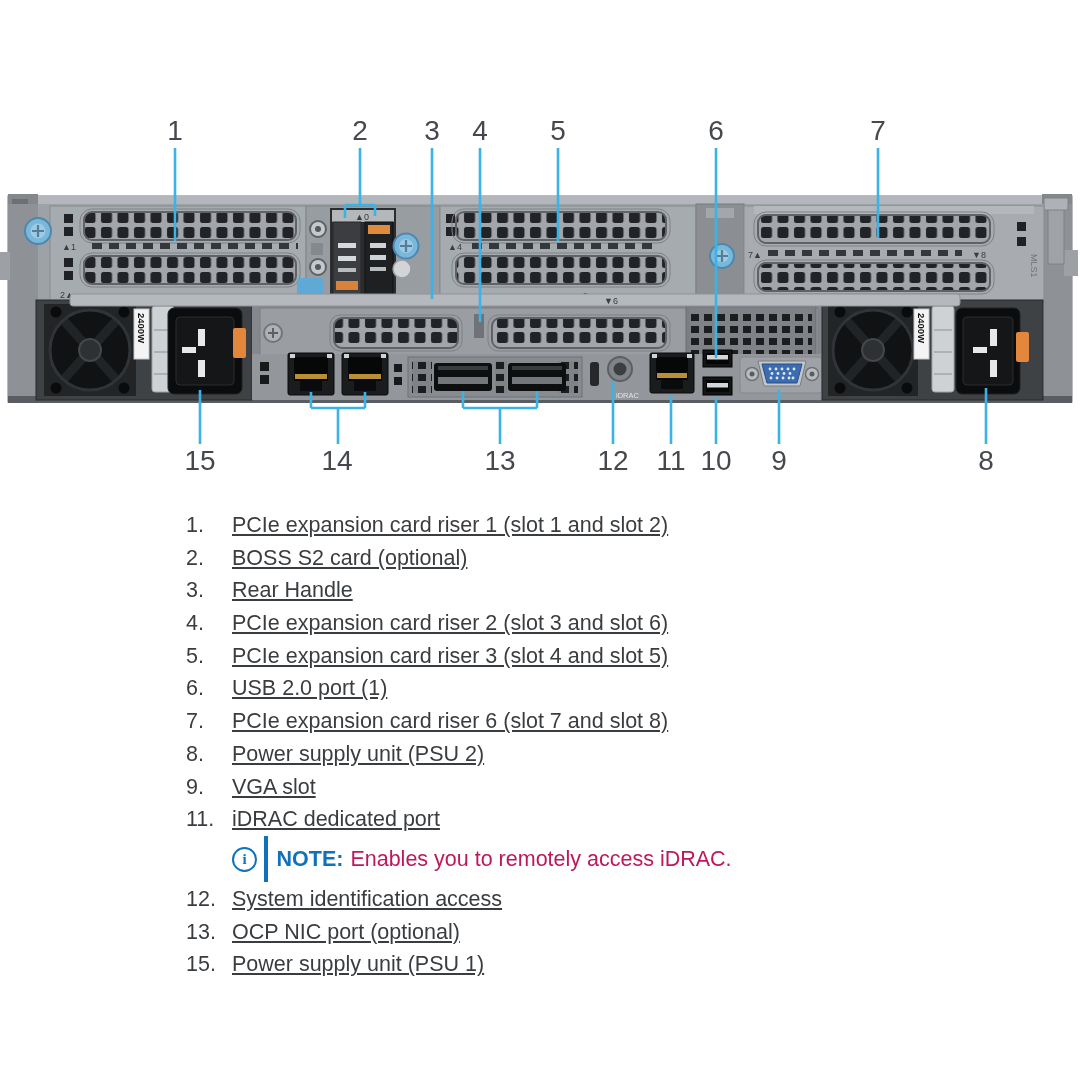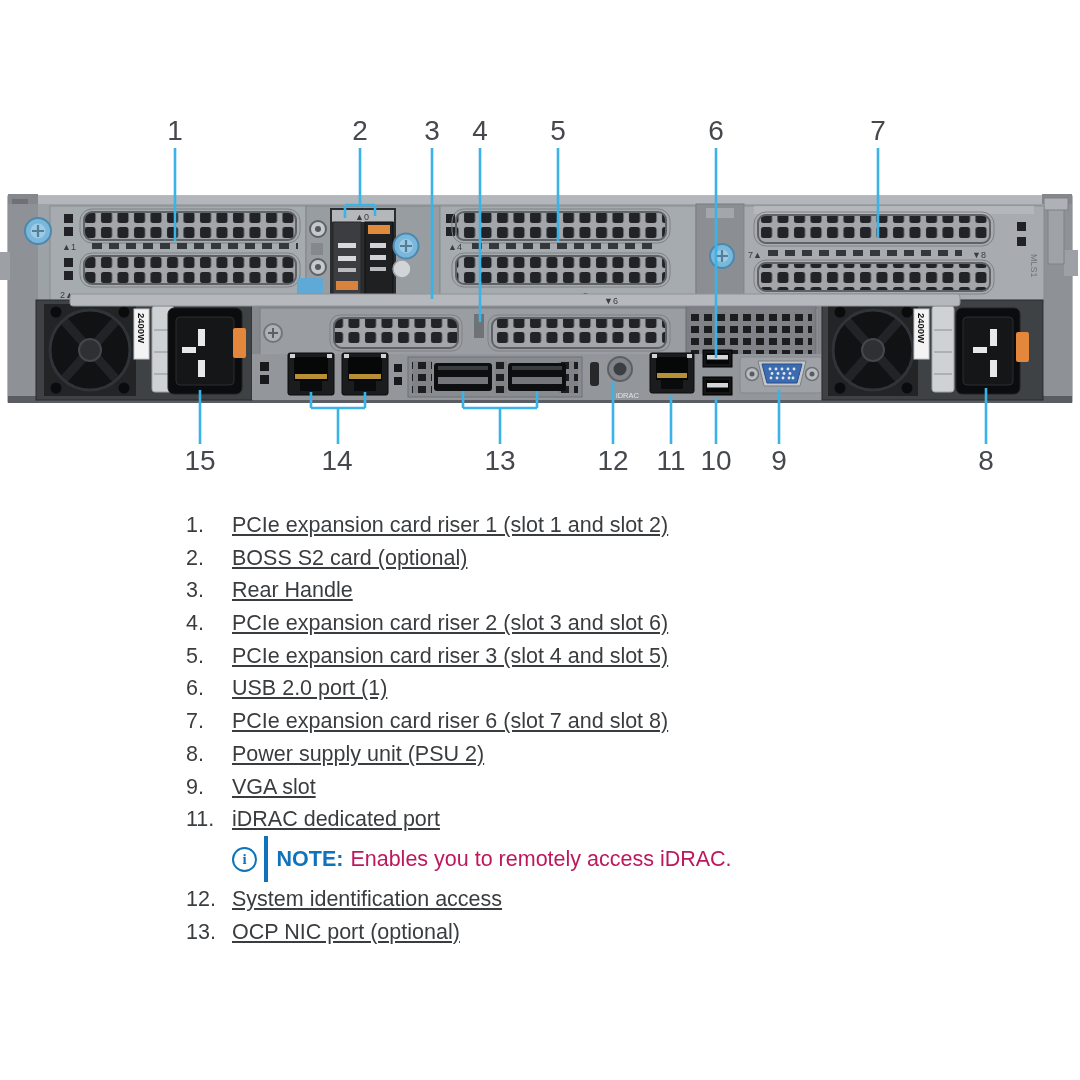--- a/index.html
+++ b/index.html
@@ -393,13 +393,17 @@
     <span class="note-text">Enables you to remotely access iDRAC.</span>
   </div>
   <div class="lrow">
       <span class="lnum">12.</span>
       <span class="ltext">System identification access</span>
     </div>
   <div class="lrow">
       <span class="lnum">13.</span>
       <span class="ltext">OCP NIC port (optional)</span>
     </div>
+  <div class="lrow">
+      <span class="lnum">15.</span>
+      <span class="ltext">Power supply unit (PSU 1)</span>
+    </div>
 </div>
 
 </body></html>

